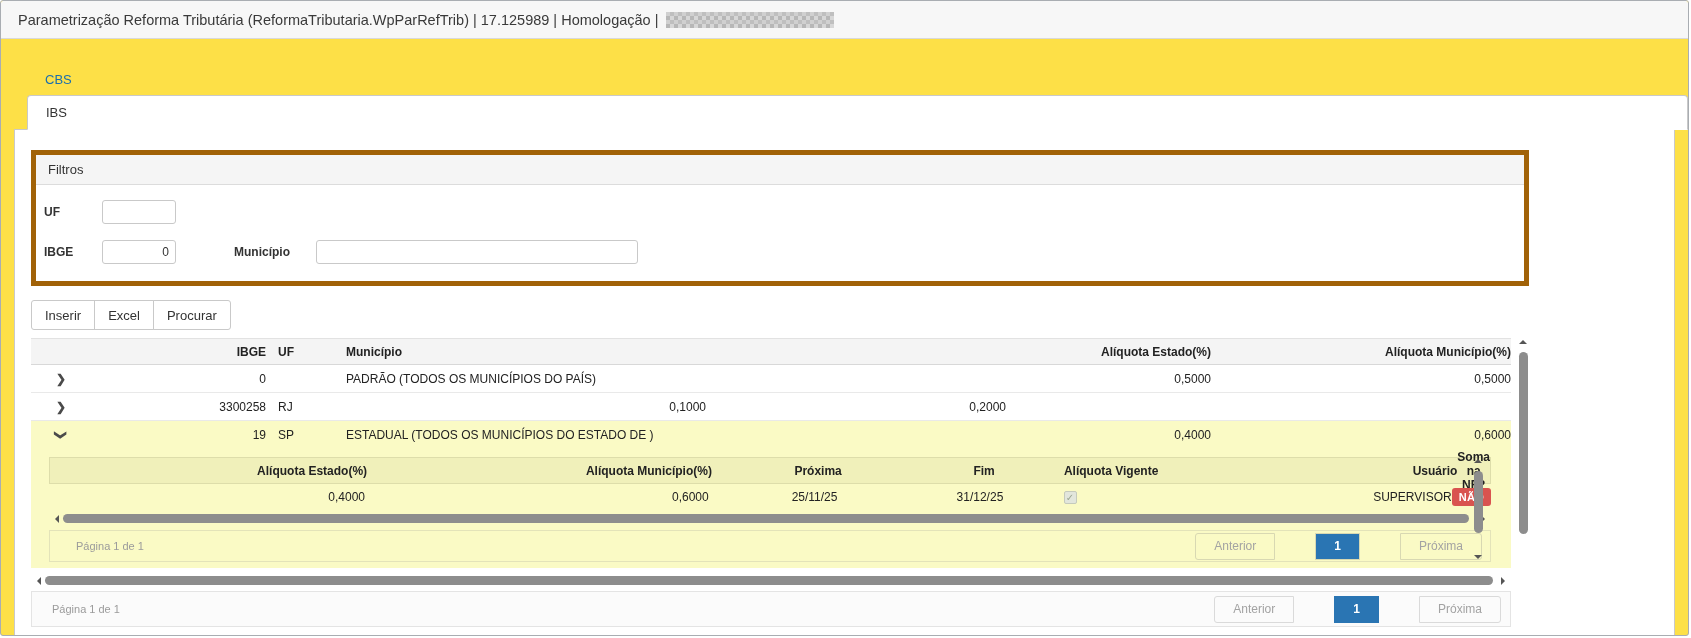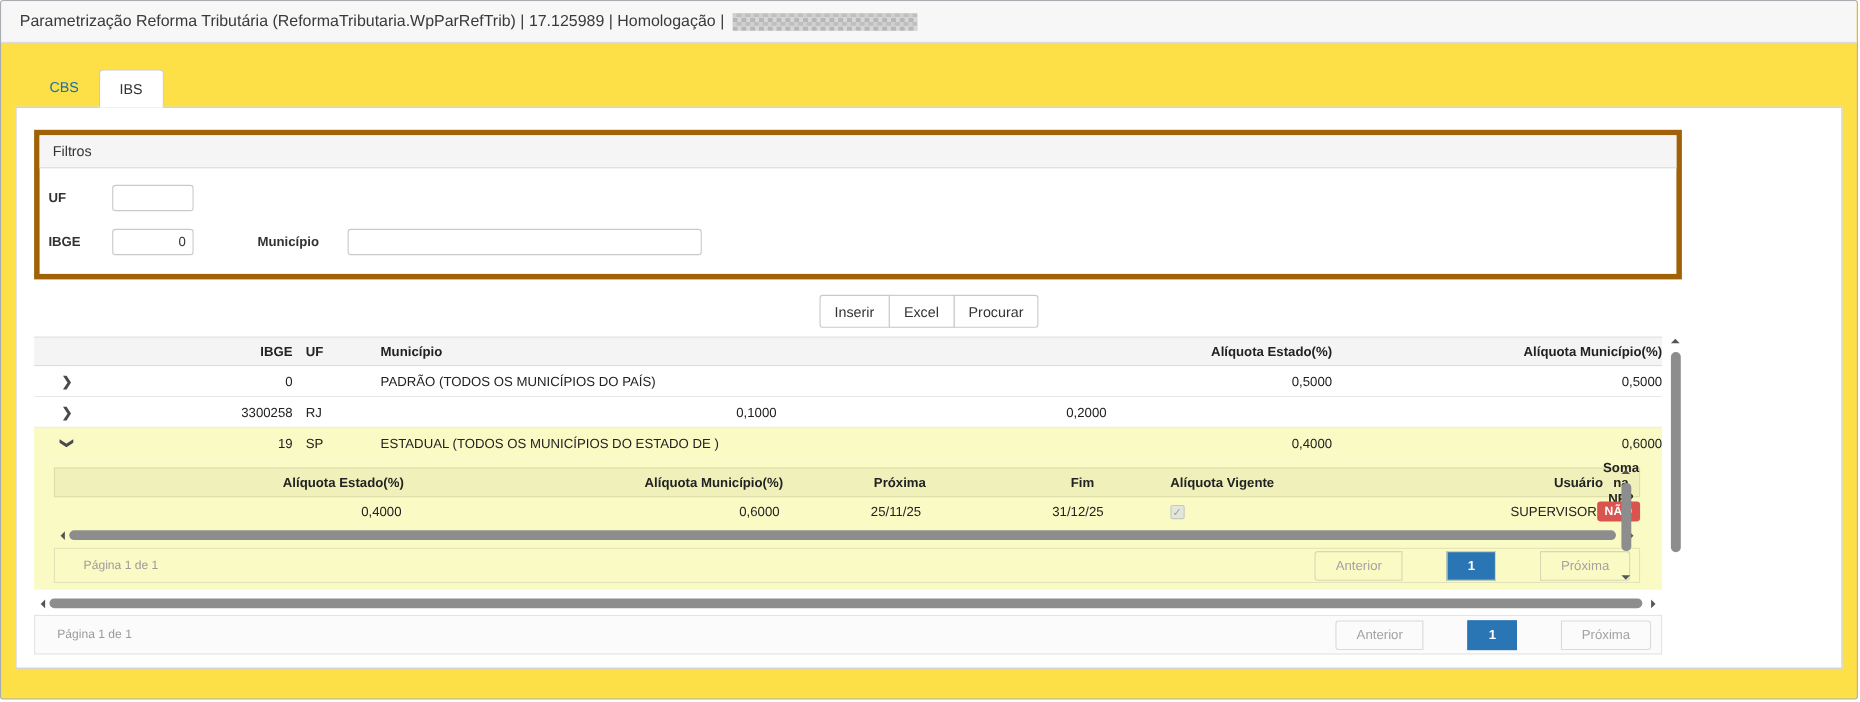--- a/index.html
+++ b/index.html
@@ -6,21 +6,21 @@
   html,body { background:#fff; }
   body { width:1691px; height:638px; font-family:"Liberation Sans", sans-serif; color:#333; }
   .viewport { width:1689px; height:636px; border:1px solid #a9adb2; border-radius:3px; background:#fde047; overflow:hidden; }
 
   
   .app-header { height:38px; background:#f7f7f7; border-bottom:1px solid #d9d9d9; display:flex; align-items:center; padding-left:17px; font-size:14.5px; color:#3a3a3a; }
   .redacted { display:inline-block; width:168px; height:16px; margin-left:8px;
       background: conic-gradient(#bfbfbf 25%, #d7d7d7 0 50%, #b7b7b7 0 75%, #d0d0d0 0) 0 0/8px 8px; }
 
   
-  .tabs { display:flex; margin:24px 0 0 26px; position:relative; z-index:2; }
+  .tabs { display:flex; margin:24px 0 0 26px; position:relative; z-index:2;flex-direction:column; }
   .tab { padding:9px 18px; font-size:13px; margin-bottom:-1px; }
   .tab.inactive { color:#1a6fad; cursor:pointer; }
   .tab.active { background:#fff; border:1px solid #c9c9c9; border-bottom:1px solid #fff; border-radius:4px 4px 0 0; color:#333; }
 
   
   .panel { margin:0 13px; border:1px solid #c9c9c9; padding:20px 16px 12px 16px; background:#fff; position:relative; }
 
   
   .filters { width:1498px; border:5px solid #a16207; margin-bottom:14px; background:#fff; }
   .filters-title { height:30px; line-height:29px; background:#f5f5f5; border-bottom:1px solid #dcdcdc; padding-left:12px; font-size:13px; color:#333; }
@@ -28,21 +28,21 @@
   .f-row { display:flex; align-items:center; height:26px; }
   .f-row + .f-row { margin-top:14px; }
   .f-label { font-size:12px; font-weight:bold; color:#333; width:58px; }
   .f-label.mun { width:82px; margin-left:58px; }
   .f-input { height:24px; border:1px solid #c9c9c9; border-radius:3px; font-size:12px; padding:0 6px; font-family:"Liberation Sans",sans-serif; color:#333; }
   .f-input.uf { width:74px; }
   .f-input.ibge { width:74px; text-align:right; }
   .f-input.mun { width:322px; }
 
   
-  .toolbar { display:flex; margin-bottom:8px;justify-content:center; }
+  .toolbar { display:flex; margin-bottom:8px; }
   .tb-btn { height:30px; padding:0 13px; background:#fff; border:1px solid #c9c9c9; font-size:13px; color:#333; display:flex; align-items:center; margin-left:-1px; cursor:pointer; font-family:"Liberation Sans",sans-serif; }
   .tb-btn:first-child { border-radius:3px 0 0 3px; margin-left:0; }
   .tb-btn:last-child { border-radius:0 3px 3px 0; }
 
   
   .grid { width:1480px; position:relative; }
   .g-head { display:flex; align-items:center; height:27px; background:#f4f4f4; border-top:1px solid #e2e2e2; border-bottom:1px solid #d8d8d8; font-size:12px; font-weight:bold; color:#222; }
   .g-row { display:flex; align-items:center; height:28px; border-bottom:1px solid #e9e9e9; font-size:12px; color:#222; background:#fff; }
   .g-row.expanded { background:var(--yl); border-bottom:none; }
   .c-exp { width:60px; display:flex; justify-content:center; }

